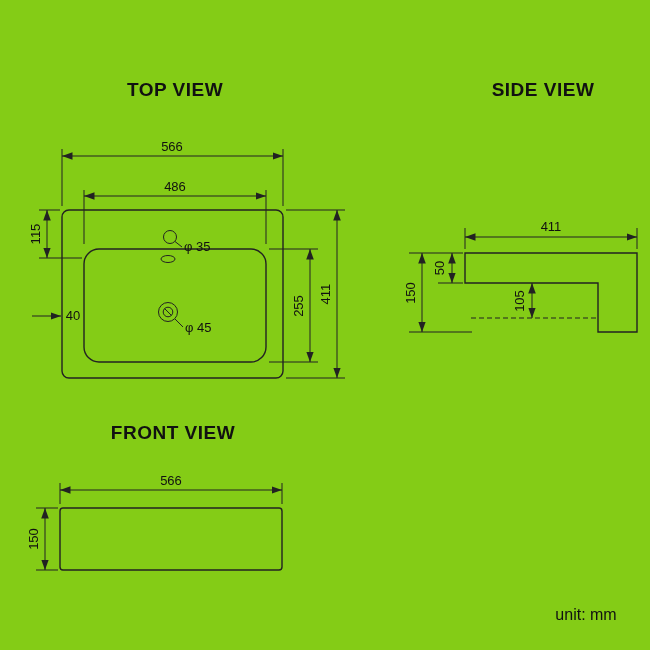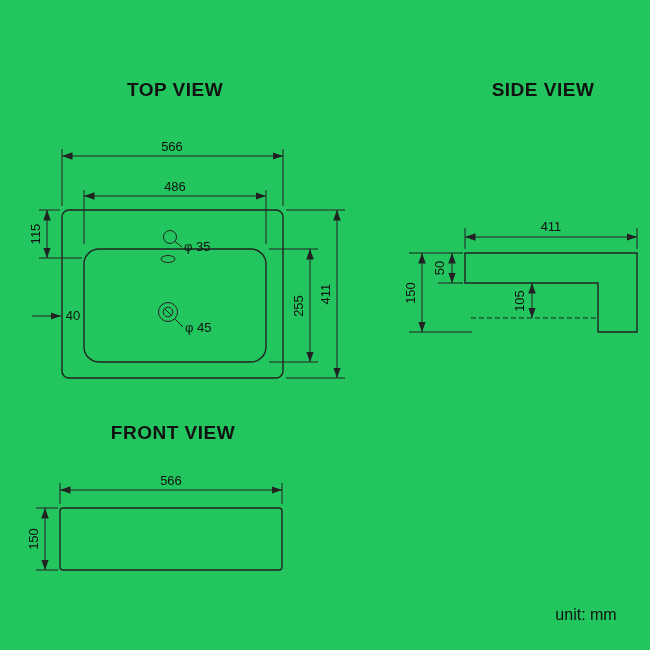--- a/index.html
+++ b/index.html
@@ -1,19 +1,19 @@
 <!DOCTYPE html>
 <html><head>
 <meta charset="utf-8">
 <style>
   html,body{margin:0;padding:0;background:#ffffff;}
   .page{
     position:relative;
     width:650px;height:650px;
-    background:#22c55e;
+    background:#84cc16;
     font-family:"Liberation Sans",sans-serif;
     overflow:hidden;
   }
   svg{position:absolute;left:0;top:0;}
   svg text{
     fill:#111111;
     font-family:"Liberation Sans",sans-serif;
   }
   .title{font-size:19px;font-weight:bold;letter-spacing:0.5px;}
   .dim{font-size:13px;}

